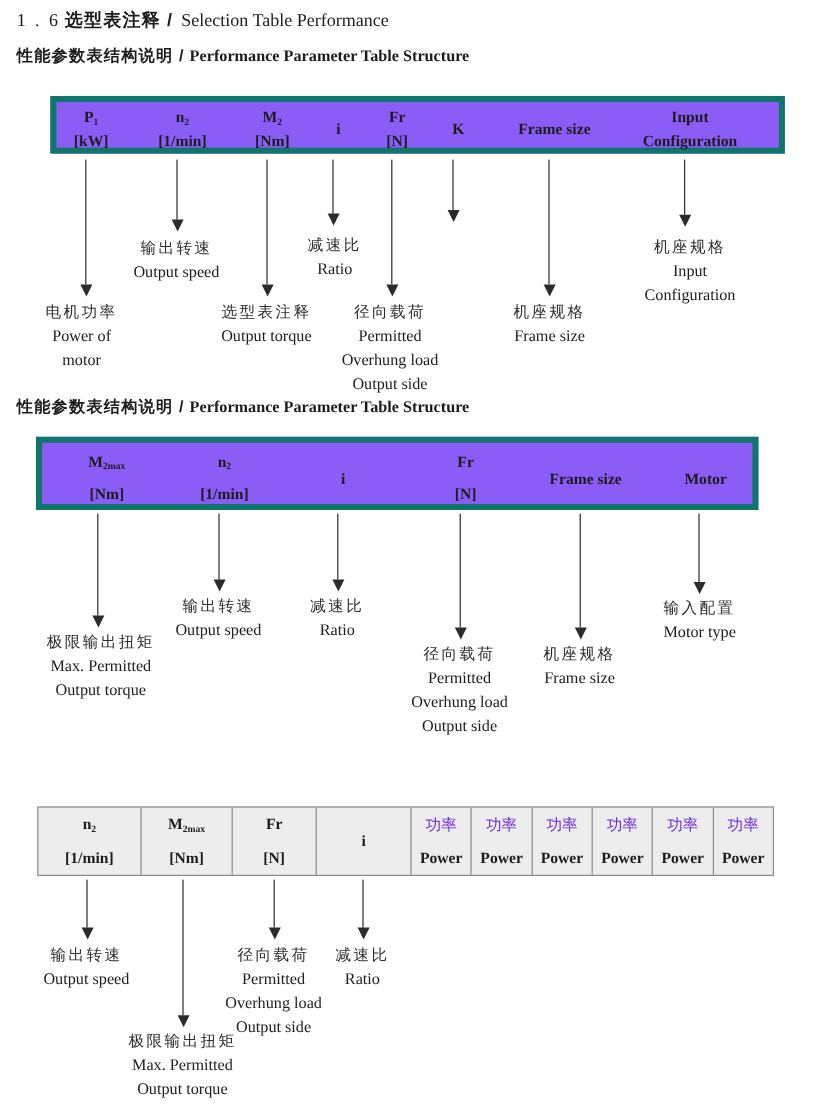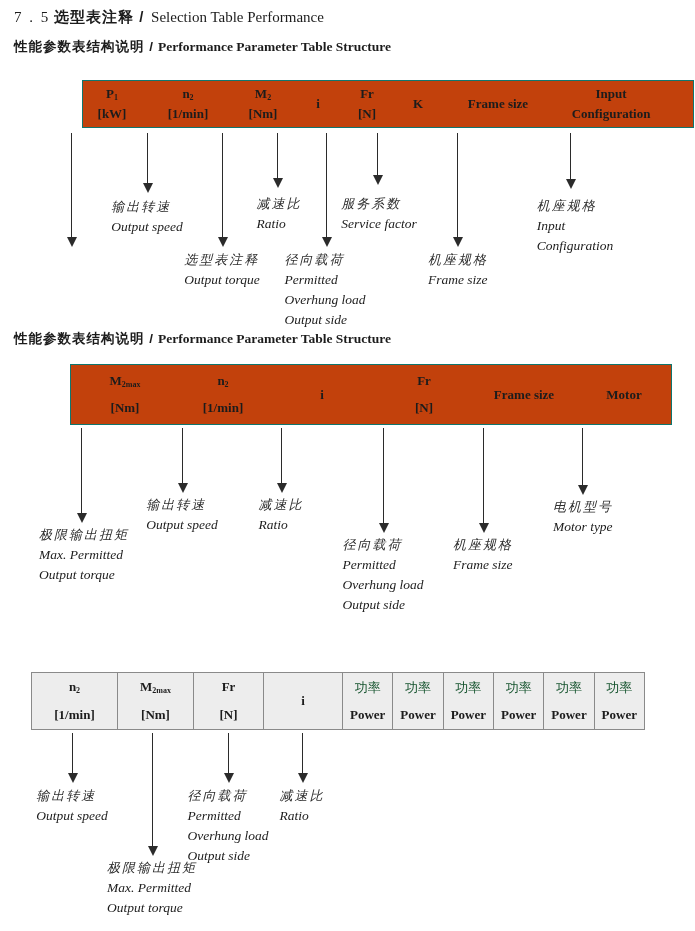--- a/index.html
+++ b/index.html
@@ -5,54 +5,54 @@
   html,body{margin:0;padding:0;background:#fff;}
   #page{position:relative;width:695px;height:931px;background:#fff;overflow:hidden;
         font-family:"Liberation Serif",serif;color:#1c1c1c;}
   .t-title{position:absolute;left:14px;top:8px;font-size:15px;}
   .t-title .num{font-family:"Liberation Serif",serif;letter-spacing:2px;}
   .t-title .zh{font-family:"Liberation Sans",sans-serif;font-weight:bold;font-size:15px;letter-spacing:1px;}
   .t-title .en{font-family:"Liberation Serif",serif;font-size:15px;margin-left:3px;}
   .sec-title{position:absolute;left:14px;font-size:13.5px;white-space:nowrap;}
   .sec-title .zh{font-family:"Liberation Sans",sans-serif;font-weight:bold;letter-spacing:1px;}
   .sec-title .en{font-family:"Liberation Serif",serif;font-weight:bold;margin-left:4px;}
-  .tbl{position:absolute;background:#c2410c;border:1px solid #0f766e;box-sizing:border-box;margin-left:40px;}
+  .tbl{position:absolute;background:#8b5cf6;border:5px solid #0f766e;box-sizing:border-box;}
   .tcell{position:absolute;transform:translateX(-50%);text-align:center;
          font-family:"Liberation Serif",serif;font-weight:bold;font-size:13px;white-space:nowrap;}
   .tcell.two{display:flex;flex-direction:column;justify-content:space-between;}
   .tcell.one{display:flex;align-items:center;justify-content:center;}
   .tbl1 .tcell{top:0;height:46px;}
   .tbl1 .tcell.two{padding:5px 0;box-sizing:border-box;}
   .tbl2 .tcell{top:0;height:59px;}
   .tbl2 .tcell.two{padding:8px 0;box-sizing:border-box;}
   sub{font-size:8px;vertical-align:-2px;letter-spacing:0;}
   .tbl3{position:absolute;left:31px;top:672px;width:614px;height:58px;background:#ededed;
         border:1px solid #8a8a8a;box-sizing:border-box;display:flex;}
   .t3cell{border-right:1px solid #8a8a8a;box-sizing:border-box;display:flex;flex-direction:column;
           justify-content:space-between;align-items:center;padding:6px 0;
           font-family:"Liberation Serif",serif;font-weight:bold;font-size:13px;white-space:nowrap;}
   .t3cell:last-child{border-right:none;}
   .t3cell.center{justify-content:center;}
-  .t3cell .pzh{font-family:"Liberation Sans",sans-serif;font-weight:normal;font-size:13px;color:#14532d;}
+  .t3cell .pzh{font-family:"Liberation Sans",sans-serif;font-weight:normal;font-size:13px;color:#6d28d9;}
   .arrow{position:absolute;width:1px;background:#2b2b2b;}
   .arrow::after{content:"";position:absolute;top:100%;left:-4.5px;width:0;height:0;
                 border-left:5px solid transparent;border-right:5px solid transparent;
                 border-top:10px solid #2b2b2b;}
-  .callout{position:absolute;transform:translateX(-50%);text-align:left;white-space:nowrap;font-style:italic;}
+  .callout{position:absolute;transform:translateX(-50%);text-align:center;white-space:nowrap;}
   .callout .zh{font-family:"Liberation Sans",sans-serif;font-size:13px;color:#2e2e2e;
                letter-spacing:2px;line-height:20px;}
   .callout .en{font-family:"Liberation Serif",serif;font-size:13.5px;color:#1c1c1c;line-height:20px;}
 </style>
 </head>
 <body>
 
 <div id="page">
 
   <div class="t-title">
-    <span class="num">7 . 5</span>
+    <span class="num">1 . 6</span>
     <span class="zh">选型表注释 /</span>
     <span class="en">Selection Table Performance</span>
   </div>
 
   <div class="sec-title" style="top:38px">
     <span class="zh">性能参数表结构说明 /</span><span class="en">Performance Parameter Table Structure</span>
   </div>
 
   <div class="tbl tbl1" style="left:42px;top:80px;width:612px;height:48px">
     <div class="tcell two" style="left:29px">
@@ -90,28 +90,29 @@
   <div class="arrow" style="left:570px;top:133px;height:46px"></div>
 
   <div class="callout" style="left:147px;top:197px">
     <div class="zh">输出转速</div>
     <div class="en">Output speed</div>
   </div>
   <div class="callout" style="left:279px;top:194px">
     <div class="zh">减速比</div>
     <div class="en">Ratio</div>
   </div>
-  <div class="callout" style="left:379px;top:194px">
-    <div class="zh">服务系数</div>
-    <div class="en">Service factor</div>
-  </div>
   <div class="callout" style="left:575px;top:196px">
     <div class="zh">机座规格</div>
     <div class="en">Input</div>
     <div class="en">Configuration</div>
+  </div>
+  <div class="callout" style="left:68px;top:250px">
+    <div class="zh">电机功率</div>
+    <div class="en">Power of</div>
+    <div class="en">motor</div>
   </div>
   <div class="callout" style="left:222px;top:250px">
     <div class="zh">选型表注释</div>
     <div class="en">Output torque</div>
   </div>
   <div class="callout" style="left:325px;top:250px">
     <div class="zh">径向载荷</div>
     <div class="en">Permitted</div>
     <div class="en">Overhung load</div>
     <div class="en">Output side</div>
@@ -152,21 +153,21 @@
 
   <div class="callout" style="left:182px;top:495px">
     <div class="zh">输出转速</div>
     <div class="en">Output speed</div>
   </div>
   <div class="callout" style="left:281px;top:495px">
     <div class="zh">减速比</div>
     <div class="en">Ratio</div>
   </div>
   <div class="callout" style="left:583px;top:497px">
-    <div class="zh">电机型号</div>
+    <div class="zh">输入配置</div>
     <div class="en">Motor type</div>
   </div>
   <div class="callout" style="left:84px;top:525px">
     <div class="zh">极限输出扭矩</div>
     <div class="en">Max. Permitted</div>
     <div class="en">Output torque</div>
   </div>
   <div class="callout" style="left:383px;top:535px">
     <div class="zh">径向载荷</div>
     <div class="en">Permitted</div>

